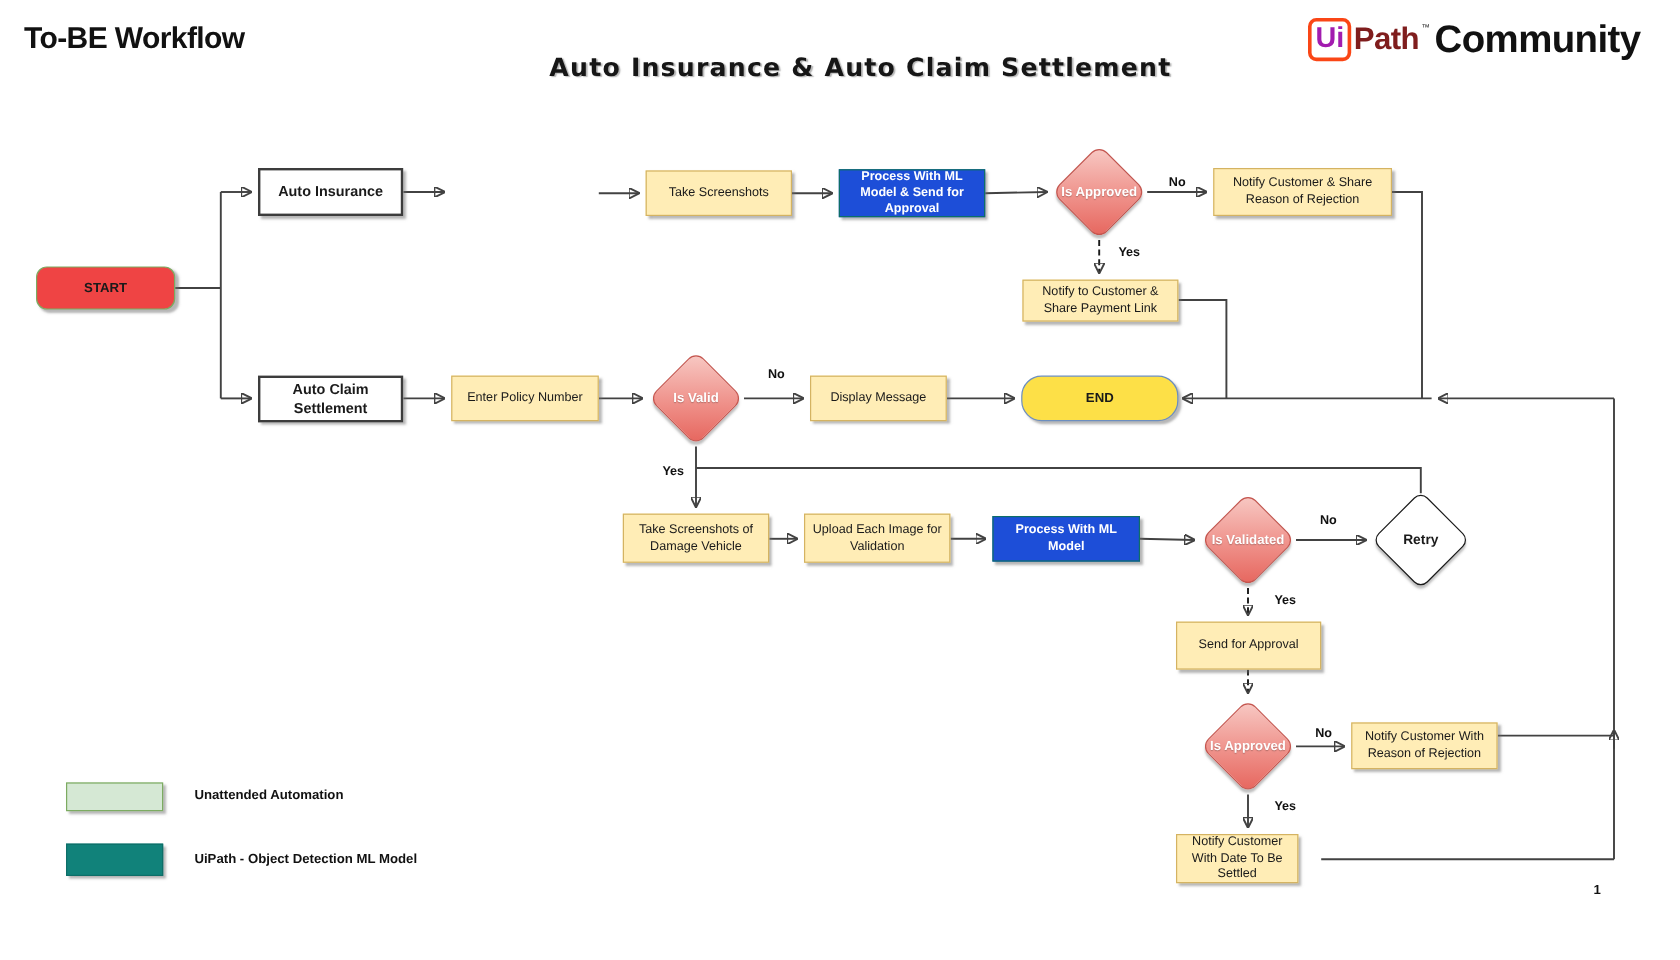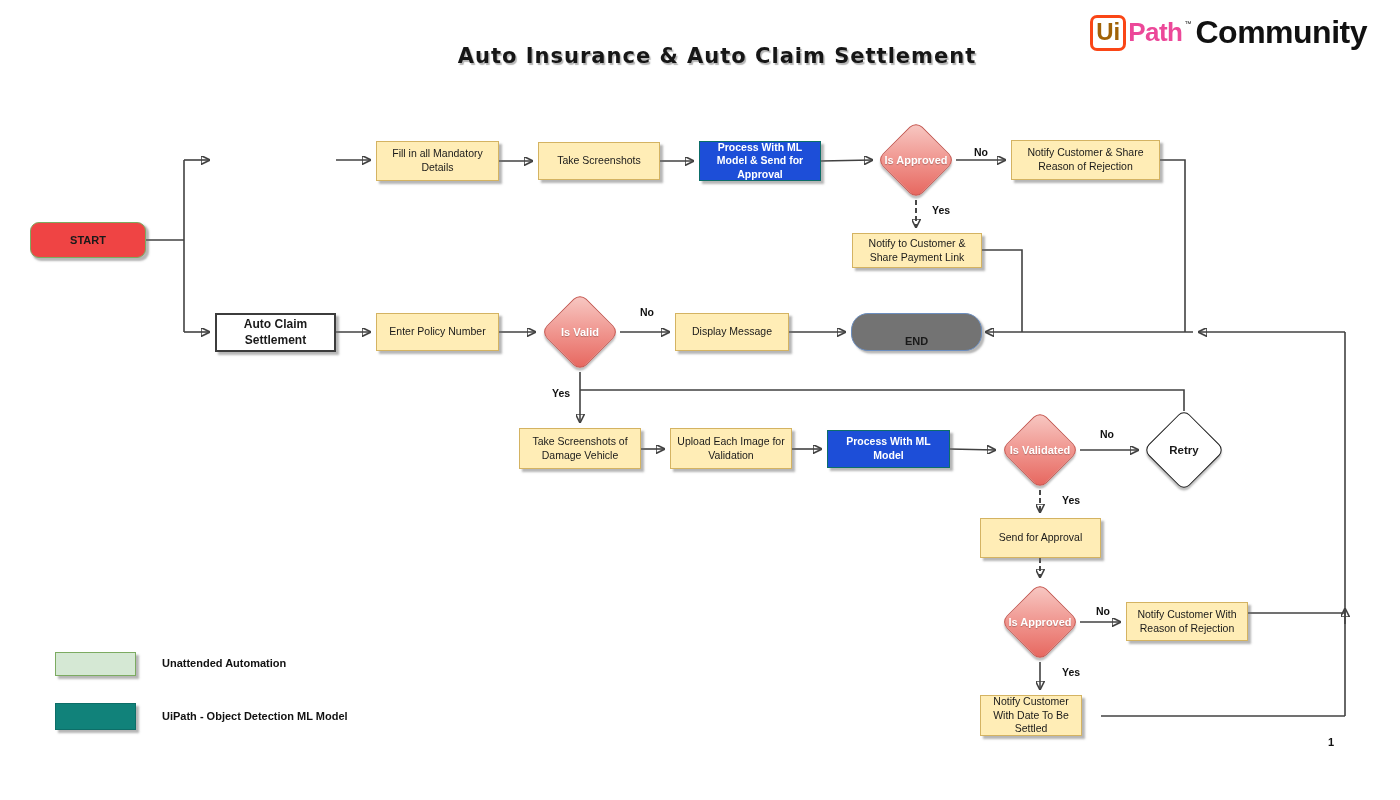--- a/index.html
+++ b/index.html
@@ -4,34 +4,34 @@
 <style>
   html,body{margin:0;padding:0;background:#fff;}
   #canvas{position:relative;width:1400px;height:800px;background:#ffffff;overflow:hidden;
           font-family:"Liberation Sans","DejaVu Sans",sans-serif;}
   
   .page-title{position:absolute;left:20px;top:18px;font-size:25px;font-weight:bold;color:#111;letter-spacing:-.5px;}
   .main-title{position:absolute;left:417px;top:44px;width:600px;text-align:center;font-size:21px;font-weight:bold;
               color:#161616;letter-spacing:1px;text-shadow:1.5px 1.5px 1px rgba(120,120,120,.55);
               font-family:"DejaVu Sans",sans-serif;}
   .logo{position:absolute;top:14px;right:33px;display:flex;align-items:center;gap:2px;}
-  .logo .ui-box{border:3px solid #fa4616;border-radius:7px;color:#a16207;font-weight:bold;font-size:24px;
+  .logo .ui-box{border:3px solid #fa4616;border-radius:7px;color:#a21caf;font-weight:bold;font-size:24px;
                 padding:0 3px 2px 3px;line-height:28px;}
-  .logo .path{color:#ec4899;font-weight:bold;font-size:26px;letter-spacing:-.5px;}
+  .logo .path{color:#7f1d1d;font-weight:bold;font-size:26px;letter-spacing:-.5px;}
   .logo .tm{color:#222;font-size:7px;vertical-align:top;position:relative;top:-9px;}
   .logo .community{color:#111;font-weight:bold;font-size:32px;letter-spacing:-.5px;margin-left:2px;}
   
   .node{position:absolute;display:flex;align-items:center;justify-content:center;text-align:center;
         font-size:10.5px;line-height:1.3;color:#1a1a1a;box-sizing:border-box;padding:2px 4px;
         box-shadow:2.5px 2.5px 2px rgba(110,110,110,.5);}
   .node.yellow{background:#ffedb6;border:1px solid #d4b362;}
   .node.white-box{background:#ffffff;border:2px solid #3c3c3c;font-weight:bold;font-size:12px;}
   .node.teal{background:#1d4ed8;border:1px solid #0d6e68;color:#fff;font-weight:bold;}
   .node.start{background:#ef4444;border:1px solid #7cab61;border-radius:9px;font-weight:bold;font-size:11px;}
-  .node.end{background:#737373;border:1px solid #6c8ebf;border-radius:17px;font-weight:bold;font-size:11px;align-items:flex-end;}
+  .node.end{background:#fde047;border:1px solid #6c8ebf;border-radius:17px;font-weight:bold;font-size:11px;}
   
   .diamond{position:absolute;width:56px;height:56px;text-align:center;}
   .diamond .dshape{position:absolute;inset:0;transform:rotate(45deg);border-radius:9px;
         background:linear-gradient(135deg,#f8cbc6 0%,#ef918a 55%,#e6645c 100%);
         border:1px solid #c4554e;box-shadow:2px 2px 2px rgba(110,110,110,.45);}
   .diamond .dlabel{position:absolute;top:50%;left:50%;transform:translate(-50%,-50%);white-space:nowrap;
         color:#fff;font-weight:bold;font-size:11px;text-shadow:0 1px 1px rgba(0,0,0,.25);}
   .diamond.white{width:58px;height:58px;}
   .diamond.white .dshape{background:#ffffff;border:1.6px solid #1a1a1a;border-radius:8px;}
   .diamond.white .dlabel{color:#1a1a1a;text-shadow:none;font-size:11.5px;}
@@ -91,33 +91,34 @@
     <path class="dash" d="M1040,558 L1040,577" marker-end="url(#arr)"></path>
 
     <path d="M1080,622 L1120,622" marker-end="url(#arr)"></path>
     <path d="M1040,662 L1040,689" marker-end="url(#arr)"></path>
     <path d="M1248,613 L1345,613"></path>
     <path d="M1345,716 L1345,332"></path>
     <path d="M1101,716 L1345,716"></path>
     <path d="M1345,624 L1345,609" marker-end="url(#arr)"></path>
   </svg>
 
+  <div class="page-title">To-BE Workflow</div>
   <div class="main-title">Auto Insurance &amp; Auto Claim Settlement</div>
   <div class="logo">
     <span class="ui-box">Ui</span>
     <span class="path">Path</span>
     <span class="tm">™</span>
     <span class="community">Community</span>
   </div>
 
   <div class="node start" style="left:30px;top:222px;width:116px;height:36px">
     <span>START</span>
     </div>
-  <div class="node yellow" style="left:376px;top:141px;width:123px;height:40px">
-    <span>Fill in all Mandatory Details</span>
+  <div class="node white-box" style="left:215px;top:140px;width:121px;height:40px">
+    <span>Auto Insurance</span>
     </div>
   <div class="node yellow" style="left:538px;top:142px;width:122px;height:38px">
     <span>Take Screenshots</span>
     </div>
   <div class="node teal" style="left:699px;top:141px;width:122px;height:40px">
     <span>Process With ML Model &amp; Send for Approval</span>
     </div>
   <div class="diamond" style="left:888px;top:132px">
     <div class="dshape"></div>
     <div class="dlabel">Is Approved</div>

